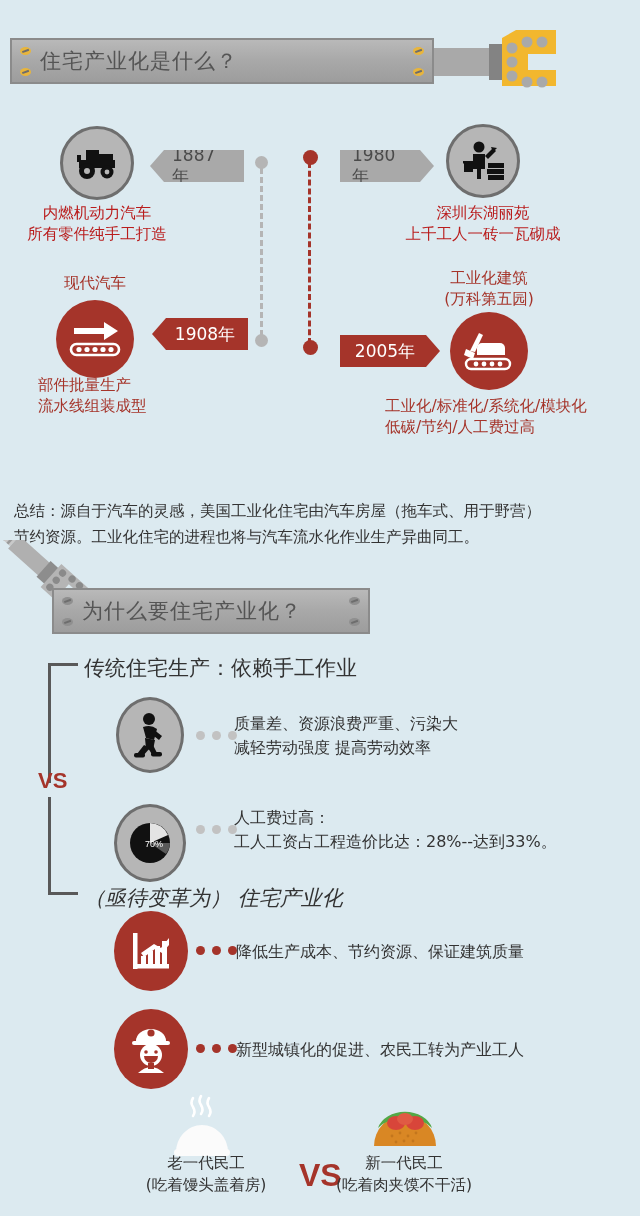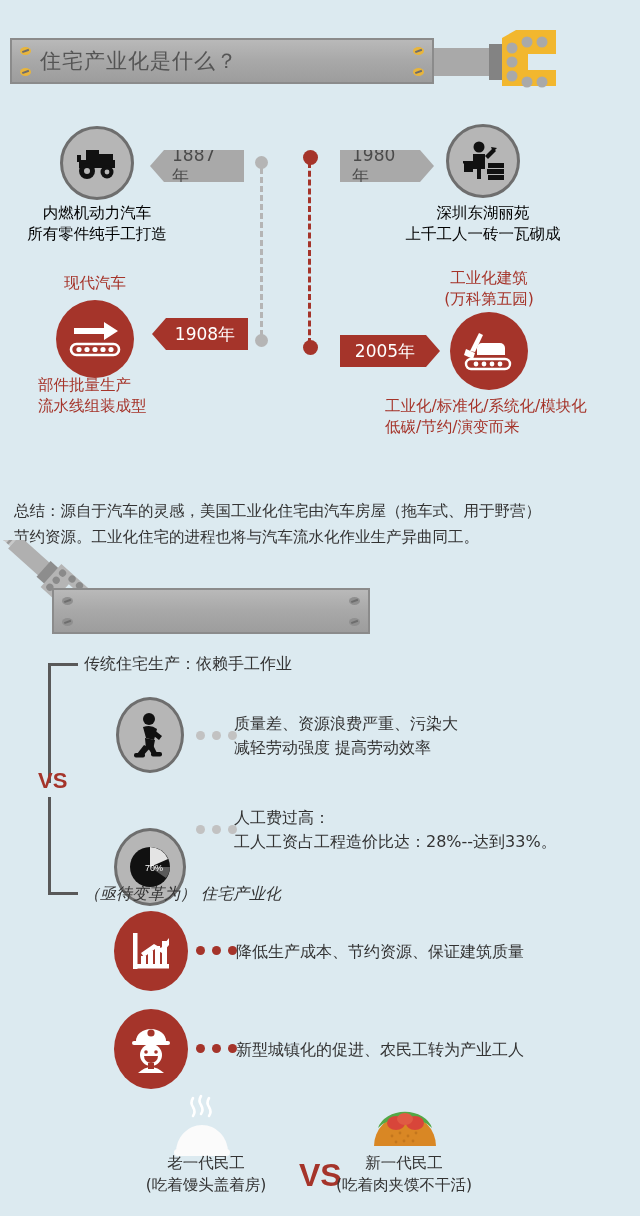--- a/index.html
+++ b/index.html
@@ -59,21 +59,21 @@
   .yeartag.red  { background:#a5342a; color:#fff; }
   .yeartag.left-point  { clip-path:polygon(0% 50%,14px 0%,100% 0%,100% 100%,14px 100%); padding-left:22px;}
   .yeartag.right-point { clip-path:polygon(0% 0%,calc(100% - 14px) 0%,100% 50%,calc(100% - 14px) 100%,0% 100%); padding-right:22px;}
 
   
   .cap {
     position:absolute; font-size:15.5px; line-height:21px;
     font-family:"DejaVu Sans","Liberation Sans",sans-serif;
     white-space:nowrap;
   }
-  .cap.dark { color:#000000; }
+  .cap.dark { color:#b91c1c; }
   .cap.red  { color:#a5342a; }
   .cap.c { text-align:center; transform:translateX(-50%); }
 
   
   .spine { position:absolute; width:3px; }
   .spine.grey { border-left:3px dashed #b5b5b5; }
   .spine.red  { border-left:3px dashed #a5342a; }
   .tdot { position:absolute; width:13px; height:13px; border-radius:50%; }
   .tdot.grey { background:#b5b5b5; }
   .tdot.red  { background:#a5342a; }
@@ -96,21 +96,21 @@
   .dots i { display:block; width:9px; height:9px; border-radius:50%; }
   .dots.grey i { background:#c2c2c2; }
   .dots.red  i { background:#a5342a; }
 
   
   .bodytext {
     position:absolute; font-size:16px; line-height:24px; color:#333;
     font-family:"DejaVu Sans","Liberation Sans",sans-serif; white-space:nowrap;
   }
   .headline {
-    position:absolute; font-size:16px; color:#333;
+    position:absolute; font-size:21px; color:#333;
     font-family:"DejaVu Sans","Liberation Sans",sans-serif; white-space:nowrap;
   }
 
   
   .bvs { position:absolute; color:#a5342a; font-weight:bold; font-size:32px;
          font-family:"Liberation Sans",sans-serif; }
   .bcap { position:absolute; text-align:center; transform:translateX(-50%);
           font-size:15.5px; line-height:22px; color:#333;
           font-family:"DejaVu Sans","Liberation Sans",sans-serif; white-space:nowrap;}
 </style>
@@ -236,21 +236,21 @@
       <circle cx="22" cy="35" r="2.4" fill="#fff"></circle>
       <circle cx="30" cy="35" r="2.4" fill="#fff"></circle>
       <circle cx="38" cy="35" r="2.4" fill="#fff"></circle>
     </svg>
   </div>
   <div class="yeartag red right-point" style="left:340px;top:335px;width:100px;">
     <span>2005年</span>
   </div>
   <div class="cap dark" style="left:385px;top:396px;color:#a5342a;">
     <div>工业化/标准化/系统化/模块化</div>
-    <div>低碳/节约/演变而来</div>
+    <div>低碳/节约/人工费过高</div>
   </div>
 
   <div class="summary" style="left:14px;top:467px;width:618px;margin-top:31px;">
     <div>总结：源自于汽车的灵感，美国工业化住宅由汽车房屋（拖车式、用于野营）</div>
     <div>节约资源。工业化住宅的进程也将与汽车流水化作业生产异曲同工。</div>
   </div>
 
   <div class="abs" style="left:0;top:540px;width:200px;height:110px;">
     <svg width="200" height="110" viewBox="0 0 200 110">
       <g transform="rotate(42 30 20)">
@@ -270,20 +270,21 @@
         <circle cx="84" cy="29" r="3.6" fill="#8a8a8a"></circle>
       </g>
     </svg>
   </div>
 
   <div class="plaque" style="left:52px;top:588px;width:318px;height:46px;">
     <span class="screw grey" style="left:8px;top:7px;"></span>
     <span class="screw grey" style="left:8px;top:28px;"></span>
     <span class="screw grey" style="right:8px;top:7px;"></span>
     <span class="screw grey" style="right:8px;top:28px;"></span>
+    <span class="plaque-title" style="margin-left:28px;">为什么要住宅产业化？</span>
   </div>
 
   <div class="bracket" style="left:48px;top:663px;width:30px;height:120px;border-width:3px 0 0 3px;"></div>
   <div class="bracket" style="left:48px;top:797px;width:30px;height:98px;border-width:0 0 3px 3px;"></div>
   <div class="vs-mark" style="left:38px;top:768px;">VS</div>
 
   <div class="headline" style="left:84px;top:654px;">传统住宅生产：依赖手工作业</div>
 
   <div class="badge grey" style="left:116px;top:697px;width:68px;height:76px;border-radius:50%;">
     <svg width="38" height="46" viewBox="0 0 38 46">
@@ -300,21 +301,21 @@
   <div class="dots grey" style="left:196px;top:731px;">
     <i></i>
       <i></i>
       <i></i>
   </div>
   <div class="bodytext" style="left:234px;top:712px;">
     <div>质量差、资源浪费严重、污染大</div>
     <div>减轻劳动强度 提高劳动效率</div>
   </div>
 
-  <div class="badge grey" style="left:114px;top:828px;width:72px;height:78px;">
+  <div class="badge grey" style="left:114px;top:804px;width:72px;height:78px;">
     <svg width="50" height="50" viewBox="0 0 50 50">
       <circle cx="25" cy="25" r="20" fill="#111"></circle>
       <path d="M25 25 L25 5 A20 20 0 0 1 43 17 Z" fill="#e4e4e4"></path>
       <path d="M25 25 L45 25 A20 20 0 0 1 41 36 Z" fill="#5a5a5a"></path>
       <text x="20" y="29" font-family="Liberation Sans, sans-serif" font-size="9" fill="#fff">70%</text>
     </svg>
   </div>
   <div class="dots grey" style="left:196px;top:825px;">
     <i></i>
       <i></i>

